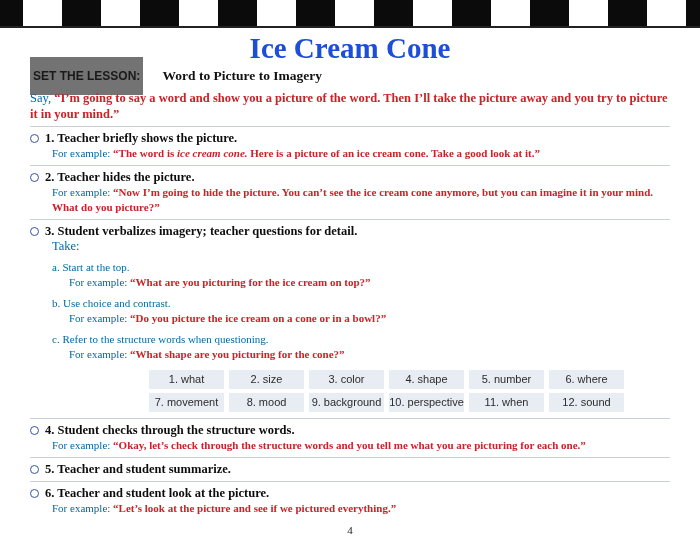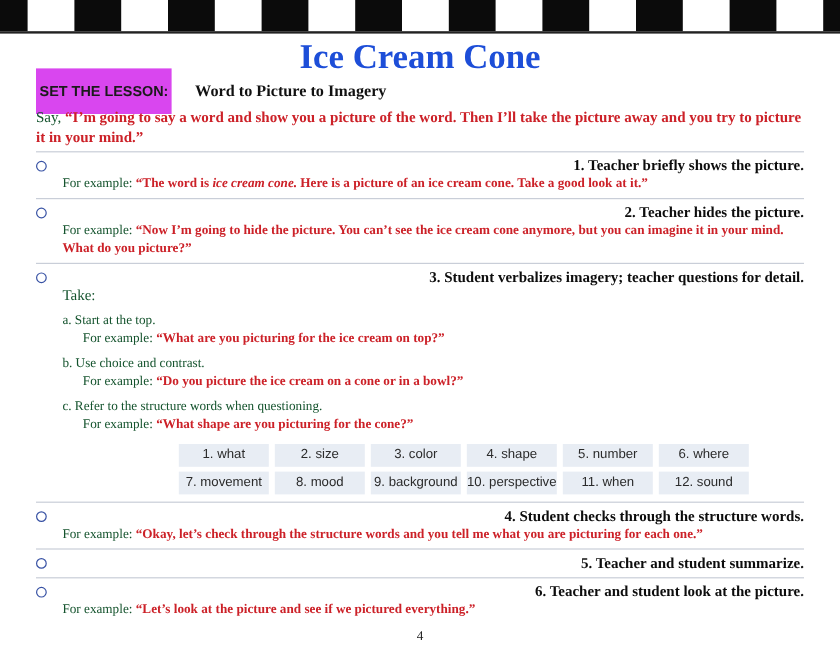--- a/index.html
+++ b/index.html
@@ -24,35 +24,35 @@
     margin: 6px 0 6px 0;
     line-height: 28px;
     color: #1d4ed8;
   }
 
   .setlesson { font-size: 13px; line-height: 16px; }
   .sl-label {
     font-family: "Liberation Sans", sans-serif;
     font-weight: bold;
     font-size: 12px;
-    background: #d946ef;
+    background: #737373;
     padding: 12px 3px;
     color: #1a1a1a;
   }
   .sl-value { font-weight: bold; font-size: 13.5px; margin-left: 16px; }
 
-  .blue { color: #14532d; }
+  .blue { color: #0369a1; }
   .red  { color: #cc2128; font-weight: bold; }
   .say { margin-top: 6px; font-size: 12.5px; line-height: 16px; }
 
   hr.divider { border: none; border-top: 1px solid #c9ced8; margin: 4px 0; }
 
   .step-title {
     display: flex; align-items: center; gap: 6px;
-    font-weight: bold; font-size: 12.5px; line-height: 15px; color: #0d0d0d; justify-content: space-between;
+    font-weight: bold; font-size: 12.5px; line-height: 15px; color: #0d0d0d;
   }
   .bullet {
     width: 9px; height: 9px; flex: none;
     border: 1.5px solid #3852a4; border-radius: 50%;
     background: #fff;
   }
   .example { margin-left: 22px; font-size: 11px; line-height: 15px; }
   .hints-label { margin-left: 22px; font-size: 12.5px; line-height: 15px; }
   .hint-group { margin-top: 6px; margin-left: 22px; }
   .hint-text { font-size: 11px; line-height: 15px; }

